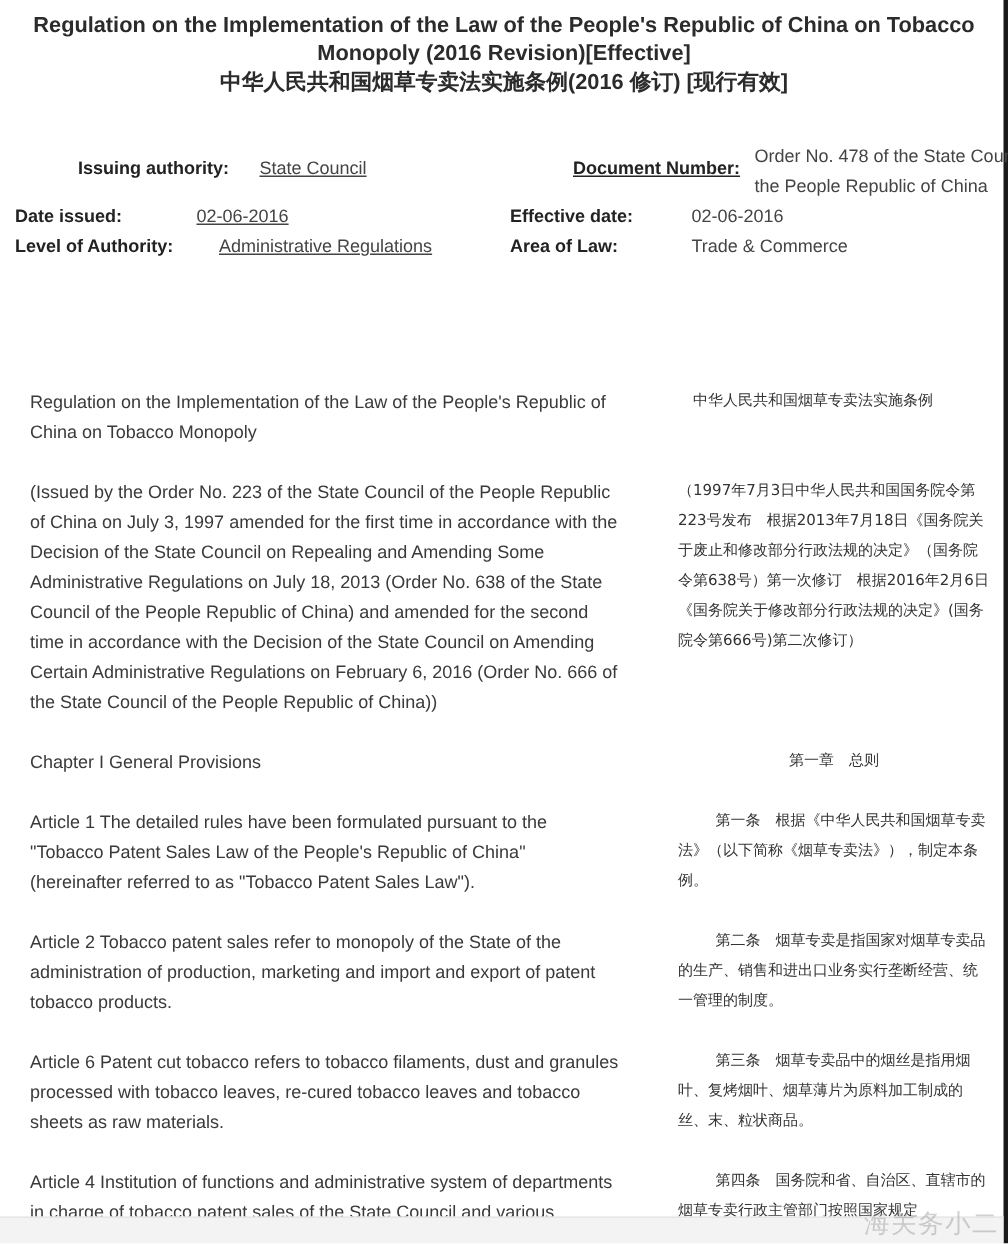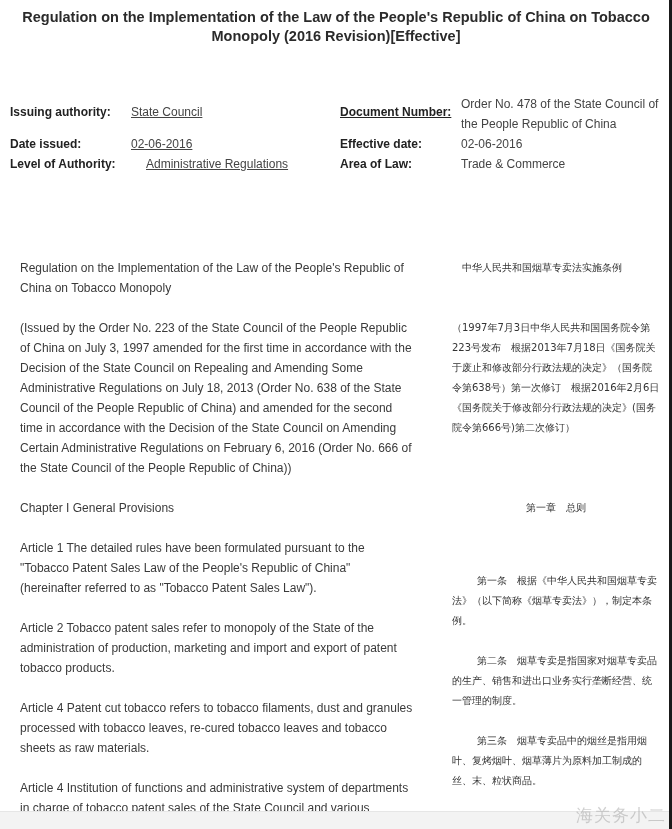--- a/index.html
+++ b/index.html
@@ -26,43 +26,44 @@
   .l1 { left: 0; } .v1 { left: 121px; text-decoration: underline; }
   .l2 { left: 330px; } .v2 { left: 451px; }
   .doc-num-val { line-height: 20px; width: 205px; }
   .body-text {
     position: absolute; left: 20px; width: 395px; font-size: 12px; line-height: 20px; color: #3a3a3a;
   }
   .zh-text {
     position: absolute; left: 452px; width: 208px; font-size: 10px; line-height: 20px; color: #333;
     font-family: "DejaVu Sans", sans-serif;
   }
-  .indent { text-indent: 25px; margin-top: 33px; }
+  .indent { text-indent: 25px; }
   .center { text-align: center; }
   .bottom-bar {
     position: absolute; left: 0; bottom: 0; width: 669px; height: 17px; background: #f3f3f3;
     border-top: 1px solid #e6e6e6;
   }
   .watermark {
     position: absolute; right: 6px; bottom: 2px; font-size: 17px; color: rgba(150,150,150,0.45);
     font-family: "DejaVu Sans", sans-serif; letter-spacing: 1px; margin-left: 28px;
   }
 </style>
 </head>
 <body>
 
 <div class="right-border"></div>
 
 <div class="title-block">
   <div class="title-en">Regulation on the Implementation of the Law of the People's Republic of China on Tobacco</div>
   <div class="title-en">Monopoly (2016 Revision)[Effective]</div>
+  <div class="title-zh">中华人民共和国烟草专卖法实施条例(2016 修订) [现行有效]</div>
 </div>
 
 <div class="meta">
-  <div class="row" style="height:40px;">
+  <div class="row" style="height:40px;margin-left:42px;">
     <span class="lbl l1" style="top:11px;">Issuing authority:</span>
     <span class="val v1" style="top:11px;">State Council</span>
     <span class="lbl l2" style="top:11px;text-decoration:underline;">Document Number:</span>
     <span class="val v2 doc-num-val" style="top:0;">Order No. 478 of the State Council of the People Republic of China</span>
   </div>
   <div class="row">
     <span class="lbl l1" style="top:3px;">Date issued:</span>
     <span class="val v1" style="top:3px;">02-06-2016</span>
     <span class="lbl l2" style="top:3px;">Effective date:</span>
     <span class="val v2" style="top:3px;">02-06-2016</span>
@@ -73,21 +74,21 @@
     <span class="lbl l2" style="top:3px;">Area of Law:</span>
     <span class="val v2" style="top:3px;">Trade &amp; Commerce</span>
   </div>
 </div>
 
 <div class="body-text" style="top:258px;">Regulation on the Implementation of the Law of the People's Republic of China on Tobacco Monopoly</div>
 <div class="body-text" style="top:318px;">(Issued by the Order No. 223 of the State Council of the People Republic of China on July 3, 1997 amended for the first time in accordance with the Decision of the State Council on Repealing and Amending Some Administrative Regulations on July 18, 2013 (Order No. 638 of the State Council of the People Republic of China) and amended for the second time in accordance with the Decision of the State Council on Amending Certain Administrative Regulations on February 6, 2016 (Order No. 666 of the State Council of the People Republic of China))</div>
 <div class="body-text" style="top:498px;">Chapter I General Provisions</div>
 <div class="body-text" style="top:538px;">Article 1 The detailed rules have been formulated pursuant to the "Tobacco Patent Sales Law of the People's Republic of China" (hereinafter referred to as "Tobacco Patent Sales Law").</div>
 <div class="body-text" style="top:618px;">Article 2 Tobacco patent sales refer to monopoly of the State of the administration of production, marketing and import and export of patent tobacco products.</div>
-<div class="body-text" style="top:698px;">Article 4 Patent cut tobacco refers to tobacco filaments, dust and granules processed with tobacco leaves, re-cured tobacco leaves and tobacco sheets as raw materials.</div>
+<div class="body-text" style="top:698px;">Article 6 Patent cut tobacco refers to tobacco filaments, dust and granules processed with tobacco leaves, re-cured tobacco leaves and tobacco sheets as raw materials.</div>
 <div class="body-text" style="top:778px;">Article 4 Institution of functions and administrative system of departments in charge of tobacco patent sales of the State Council and various</div>
 
 <div class="zh-text" style="top:258px; left:462px;">中华人民共和国烟草专卖法实施条例</div>
 <div class="zh-text" style="top:318px;">（1997年7月3日中华人民共和国国务院令第223号发布　根据2013年7月18日《国务院关于废止和修改部分行政法规的决定》（国务院令第638号）第一次修订　根据2016年2月6日《国务院关于修改部分行政法规的决定》(国务院令第666号)第二次修订）</div>
 <div class="zh-text center" style="top:498px;">第一章　总则</div>
 <div class="zh-text indent" style="top:538px;">第一条　根据《中华人民共和国烟草专卖法》（以下简称《烟草专卖法》），制定本条例。</div>
 <div class="zh-text indent" style="top:618px;">第二条　烟草专卖是指国家对烟草专卖品的生产、销售和进出口业务实行垄断经营、统一管理的制度。</div>
 <div class="zh-text indent" style="top:698px;">第三条　烟草专卖品中的烟丝是指用烟叶、复烤烟叶、烟草薄片为原料加工制成的丝、末、粒状商品。</div>
 <div class="zh-text indent" style="top:778px; height:40px; overflow:hidden;">第四条　国务院和省、自治区、直辖市的烟草专卖行政主管部门按照国家规定</div>
 

